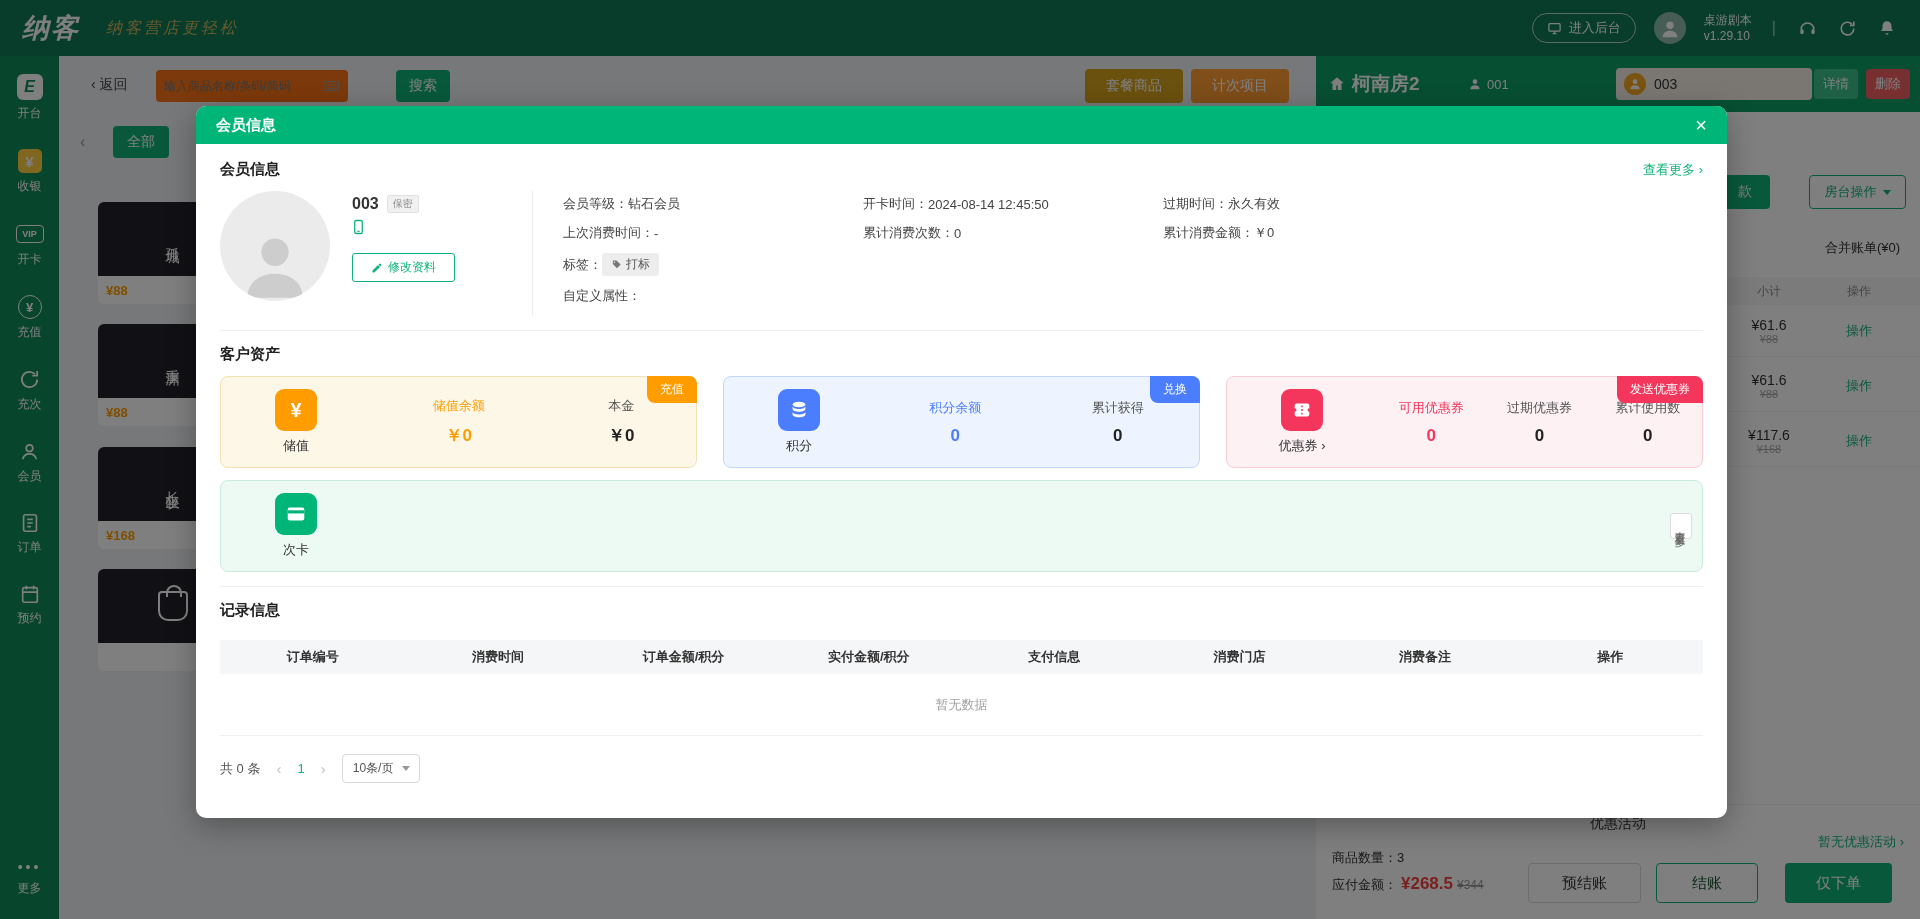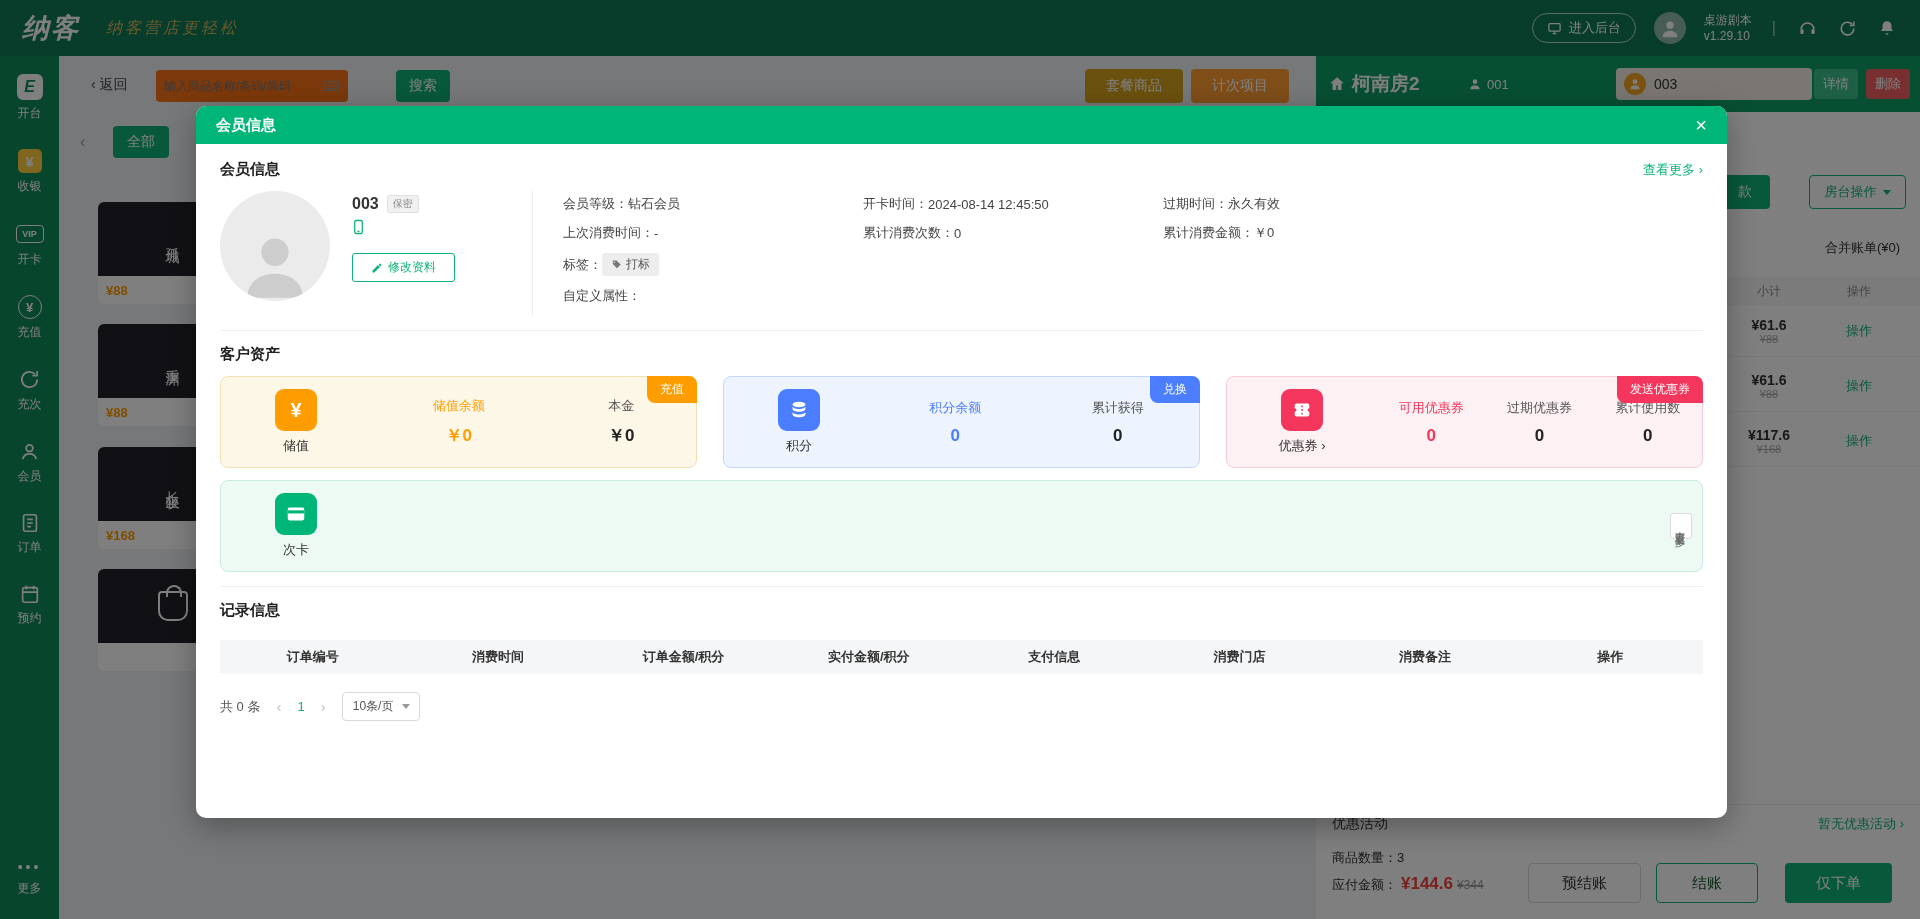--- a/index.html
+++ b/index.html
@@ -77,25 +77,25 @@
                 border:1px solid #10b377; color:#10b377; font-size:13px; gap:6px; }
   .caret-dn { width:0; height:0; border-left:4px solid transparent; border-right:4px solid transparent; border-top:5px solid #10b377; }
   .merge-bill { position:absolute; right:20px; top:183px; font-size:13px; color:#333; }
   .p-thead { position:absolute; left:0; top:221px; width:604px; height:28px; background:#f6f7f9;
              display:flex; align-items:center; font-size:12px; color:#888; }
   .p-thead .c-sub { margin-left:408px; width:90px; text-align:center; }
   .p-thead .c-act { width:90px; text-align:center; }
   .p-row { position:absolute; left:0; width:604px; height:52px; border-bottom:1px solid #f2f2f2;
            display:flex; align-items:center; }
   .p-sub { margin-left:408px; width:90px; text-align:center; }
-  .p-sub .v { font-size:14px; font-weight:bold; color:#333; }
+  .p-sub .v { font-size:14px; font-weight:normal; color:#333; }
   .p-sub .o { font-size:11px; color:#aaa; text-decoration:line-through; }
   .p-act { width:90px; text-align:center; color:#10b377; font-size:13px; cursor:pointer; }
   .promo-row { position:absolute; left:0; top:748px; width:604px; border-top:1px solid #eee;
-               display:flex; align-items:center; padding:10px 16px 0 16px; }
+               display:flex; align-items:center; padding:10px 16px 0 16px;flex-direction:column; }
   .promo-label { font-size:14px; color:#333; }
   .promo-empty { margin-left:auto; color:#10b377; font-size:13px; cursor:pointer; }
   .sum-qty { position:absolute; left:16px; top:793px; font-size:13px; color:#333; }
   .sum-pay { position:absolute; left:16px; top:818px; font-size:13px; color:#333; display:flex; align-items:baseline; gap:4px; }
   .pay-v { color:#f0423c; font-weight:bold; font-size:17px; }
   .pay-o { color:#999; font-size:12px; text-decoration:line-through; }
   .pre-btn { position:absolute; left:212px; top:807px; width:113px; height:40px; background:#fff;
              border:1px solid #d9d9d9; color:#333; font-size:15px; }
   .chk-btn { position:absolute; left:340px; top:807px; width:102px; height:40px; background:#fff;
              border:1px solid #10b377; color:#14532d; font-size:15px; }
@@ -387,21 +387,21 @@
         </div>
       <div class="p-act">操作</div>
     </div>
     <div class="promo-row">
       <span class="promo-label">优惠活动</span>
       <span class="promo-empty"><span>暂无优惠活动</span> ›</span>
     </div>
     <div class="sum-qty"><span>商品数量：</span><span>3</span></div>
     <div class="sum-pay">
       <span>应付金额：</span>
-      <span class="pay-v">¥144.6</span>
+      <span class="pay-v">¥268.5</span>
       <span class="pay-o">¥344</span>
     </div>
     <div class="btn pre-btn">预结账</div>
     <div class="btn chk-btn">结账</div>
     <div class="btn only-btn">仅下单</div>
   </div>
 
   <div class="overlay"></div>
 
   <div class="modal">
@@ -589,20 +589,21 @@
         <div class="rt-head">
           <span>订单编号</span>
           <span>消费时间</span>
           <span>订单金额/积分</span>
           <span>实付金额/积分</span>
           <span>支付信息</span>
           <span>消费门店</span>
           <span>消费备注</span>
           <span>操作</span>
         </div>
+        <div class="rt-empty">暂无数据</div>
       </div>
 
       <div class="pager">
         <span>共 0 条</span>
         <span class="pg-arrow">‹</span>
         <span class="pg-num">1</span>
         <span class="pg-arrow">›</span>
         <span class="pg-size">10条/页</span>
       </div>
 

